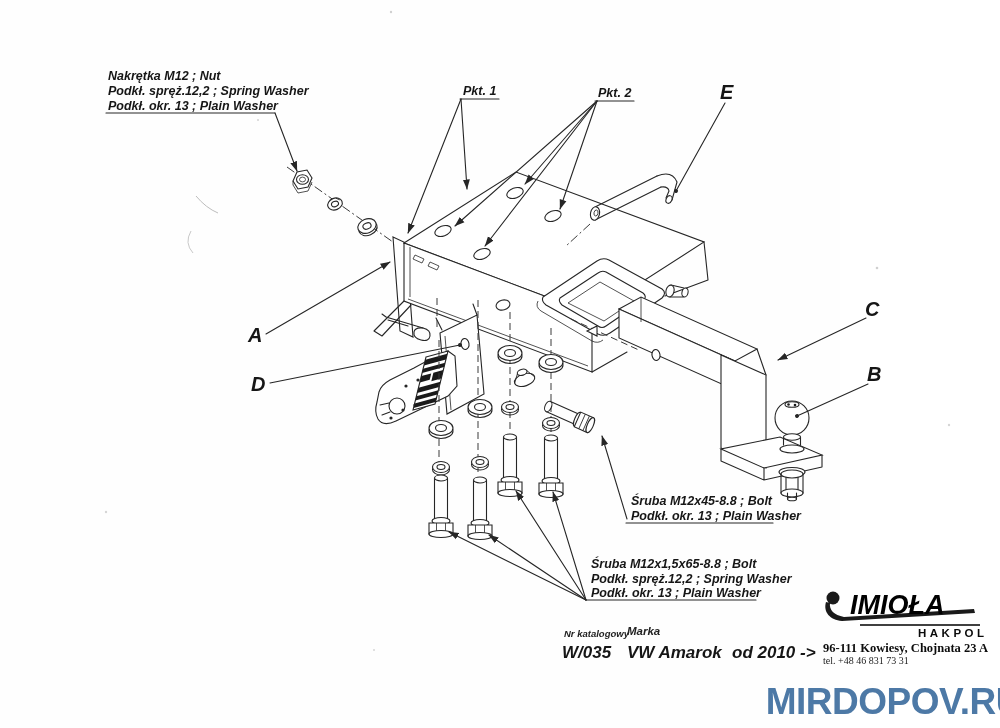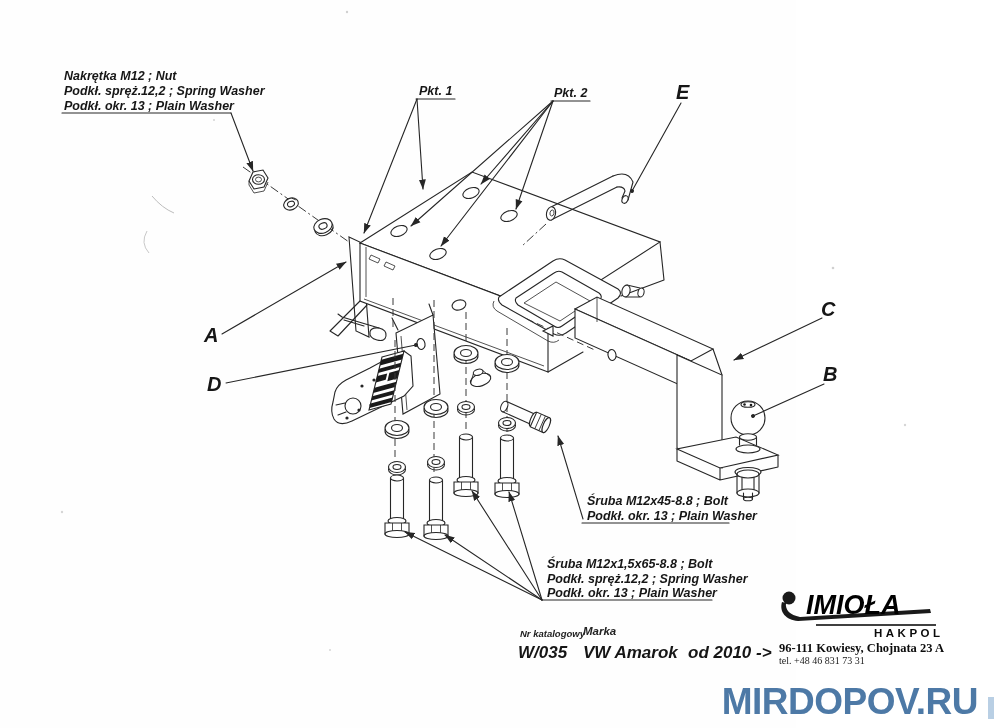--- a/index.html
+++ b/index.html
@@ -1,16 +1,16 @@
 <!DOCTYPE html>
 <html><head>
 <meta charset="utf-8">
 <style>
   html,body{margin:0;padding:0;background:#fff;width:1000px;height:728px;overflow:hidden;}
-  #page{position:relative;width:796px;height:728px;background:#fefefe;}
+  #page{position:relative;width:796px;height:728px;background:#fefefe;padding-left:44px;}
   svg{display:block;}
   .ln{stroke:#262626;fill:none;stroke-width:1.1;stroke-linecap:round;stroke-linejoin:round;}
   .lt{stroke:#262626;fill:none;stroke-width:.8;}
   .fw{fill:#ffffff;stroke:#262626;stroke-width:1.1;}
   .fk{fill:#1a1a1a;stroke:none;}
   .dsh{stroke:#3a3a3a;fill:none;stroke-width:1;stroke-dasharray:7 4;}
   .ddt{stroke:#3a3a3a;fill:none;stroke-width:1;stroke-dasharray:9 3 2 3;}
   .t-lbl{font:italic 600 12.5px "Liberation Sans",sans-serif;fill:#161616;}
   .t-ltr{font:italic 600 20px "Liberation Sans",sans-serif;fill:#161616;}
   .t-sm{font:italic 600 9.5px "Liberation Sans",sans-serif;fill:#222;}

